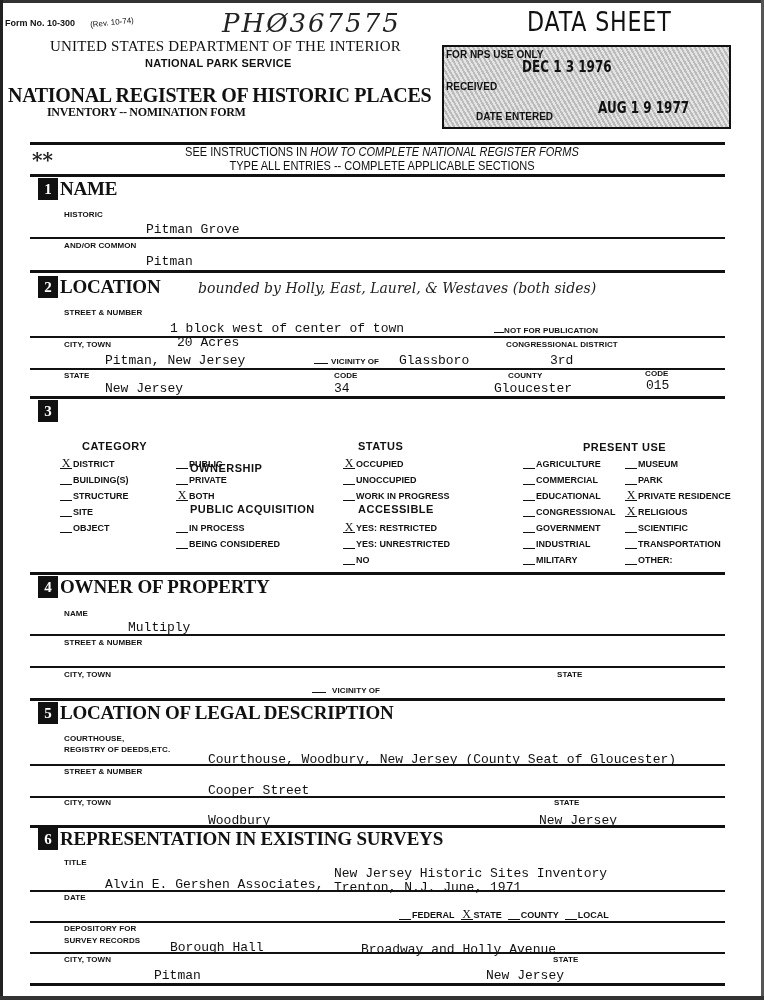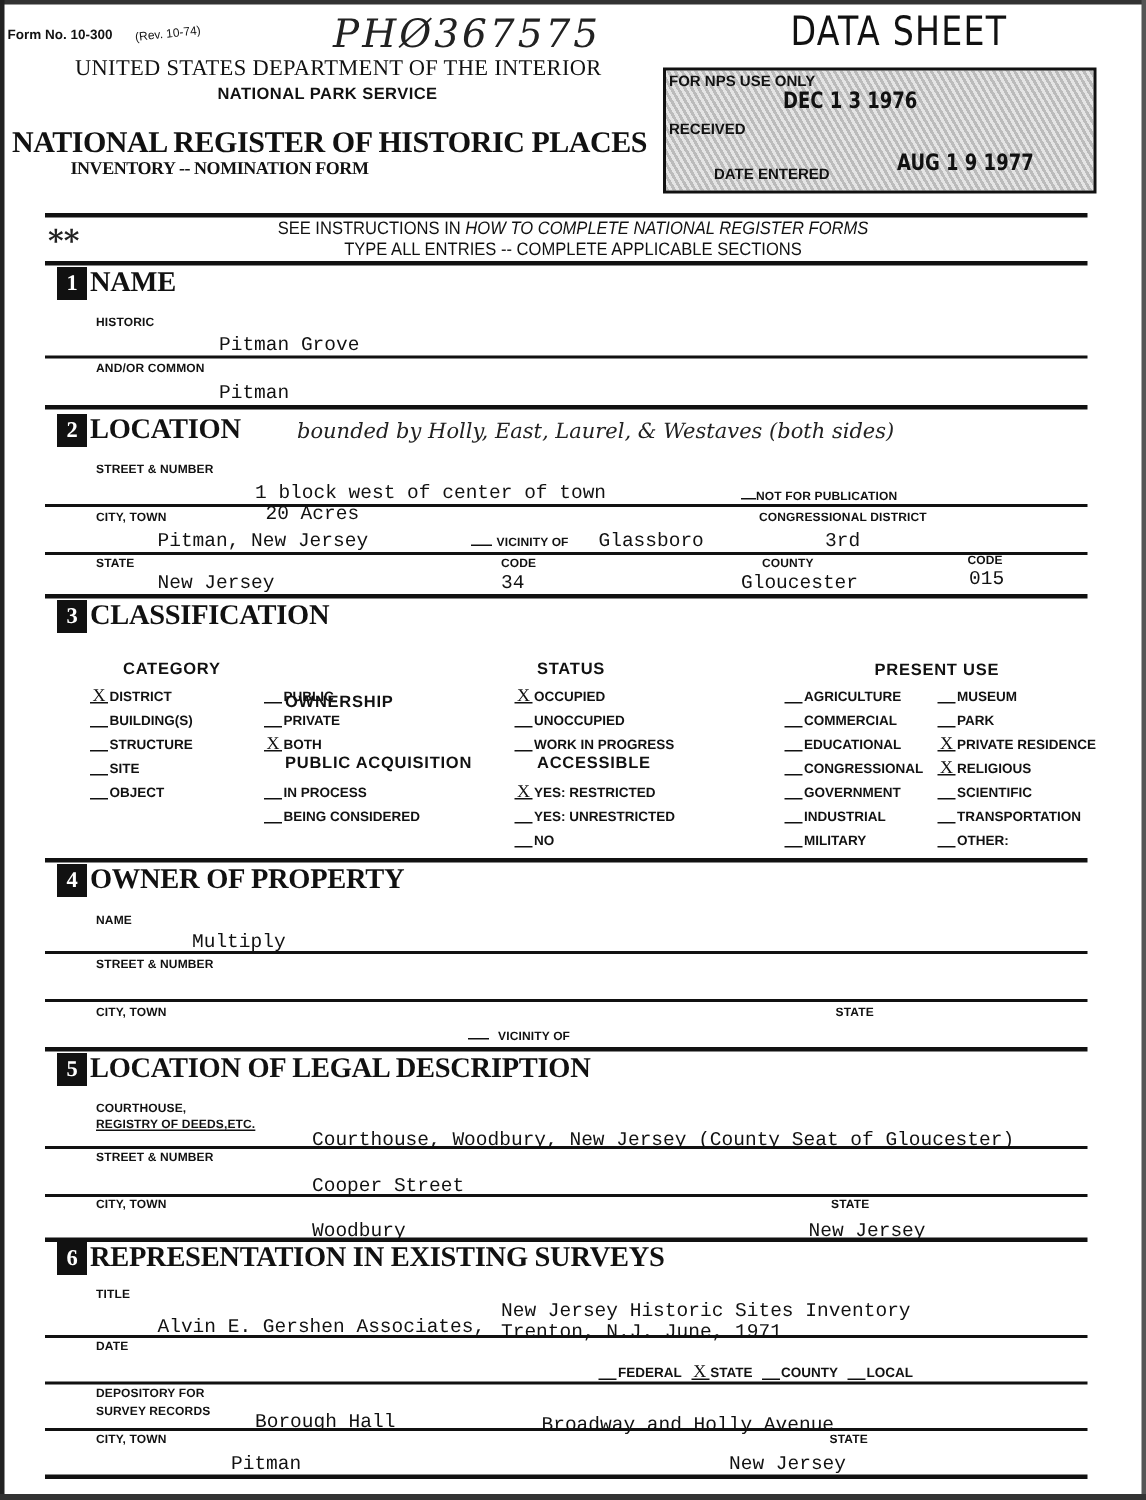--- a/index.html
+++ b/index.html
@@ -90,21 +90,20 @@
 <div class="abs label" style="left:508px;top:371px;">COUNTY</div>
 <div class="abs label" style="left:645px;top:369px;">CODE</div>
 <div class="abs typed" style="left:105px;top:381px;">New Jersey</div>
 <div class="abs typed" style="left:334px;top:381px;">34</div>
 <div class="abs typed" style="left:494px;top:381px;">Gloucester</div>
 <div class="abs typed" style="left:646px;top:378px;">015</div>
 <div class="rule thick" style="top:396px;"></div>
 
 <div class="sec-head" style="top:400px;">
   <span class="sec-num">3</span>
-  <span class="sec-title">CLASSIFICATION</span>
 </div>
 
 <div class="abs col-head" style="left:82px;top:440px;">CATEGORY</div>
 <div class="abs" style="left:60px;top:453px;">
   <div class="opt">
       <span class="box">X</span>
       <span>DISTRICT</span>
     </div>
   <div class="opt">
       <span class="box"></span>
@@ -258,21 +257,21 @@
 <div class="abs label" style="left:64px;top:670px;">CITY, TOWN</div>
 <div class="abs label" style="left:557px;top:670px;">STATE</div>
 <div class="abs label" style="left:312px;top:686px;"><span style="display:inline-block;width:14px;border-bottom:1px solid #111;margin-right:6px;"></span><span>VICINITY OF</span></div>
 <div class="rule thick" style="top:698px;"></div>
 
 <div class="sec-head" style="top:702px;">
   <span class="sec-num">5</span>
   <span class="sec-title">LOCATION OF LEGAL DESCRIPTION</span>
 </div>
 <div class="abs label" style="left:64px;top:734px;">COURTHOUSE,</div>
-<div class="abs label" style="left:64px;top:745px;text-decoration:underline;">REGISTRY OF DEEDS,ETC.</div>
+<div class="abs label" style="left:64px;top:745px;">REGISTRY OF DEEDS,ETC.</div>
 <div class="abs typed" style="left:208px;top:752px;">Courthouse, Woodbury, New Jersey (County Seat of Gloucester)</div>
 <div class="rule" style="top:764px;"></div>
 <div class="abs label" style="left:64px;top:767px;">STREET &amp; NUMBER</div>
 <div class="abs typed" style="left:208px;top:783px;">Cooper Street</div>
 <div class="rule" style="top:796px;"></div>
 <div class="abs label" style="left:64px;top:798px;">CITY, TOWN</div>
 <div class="abs label" style="left:554px;top:798px;">STATE</div>
 <div class="abs typed" style="left:208px;top:813px;">Woodbury</div>
 <div class="abs typed" style="left:539px;top:813px;">New Jersey</div>
 <div class="rule thick" style="top:825px;"></div>

